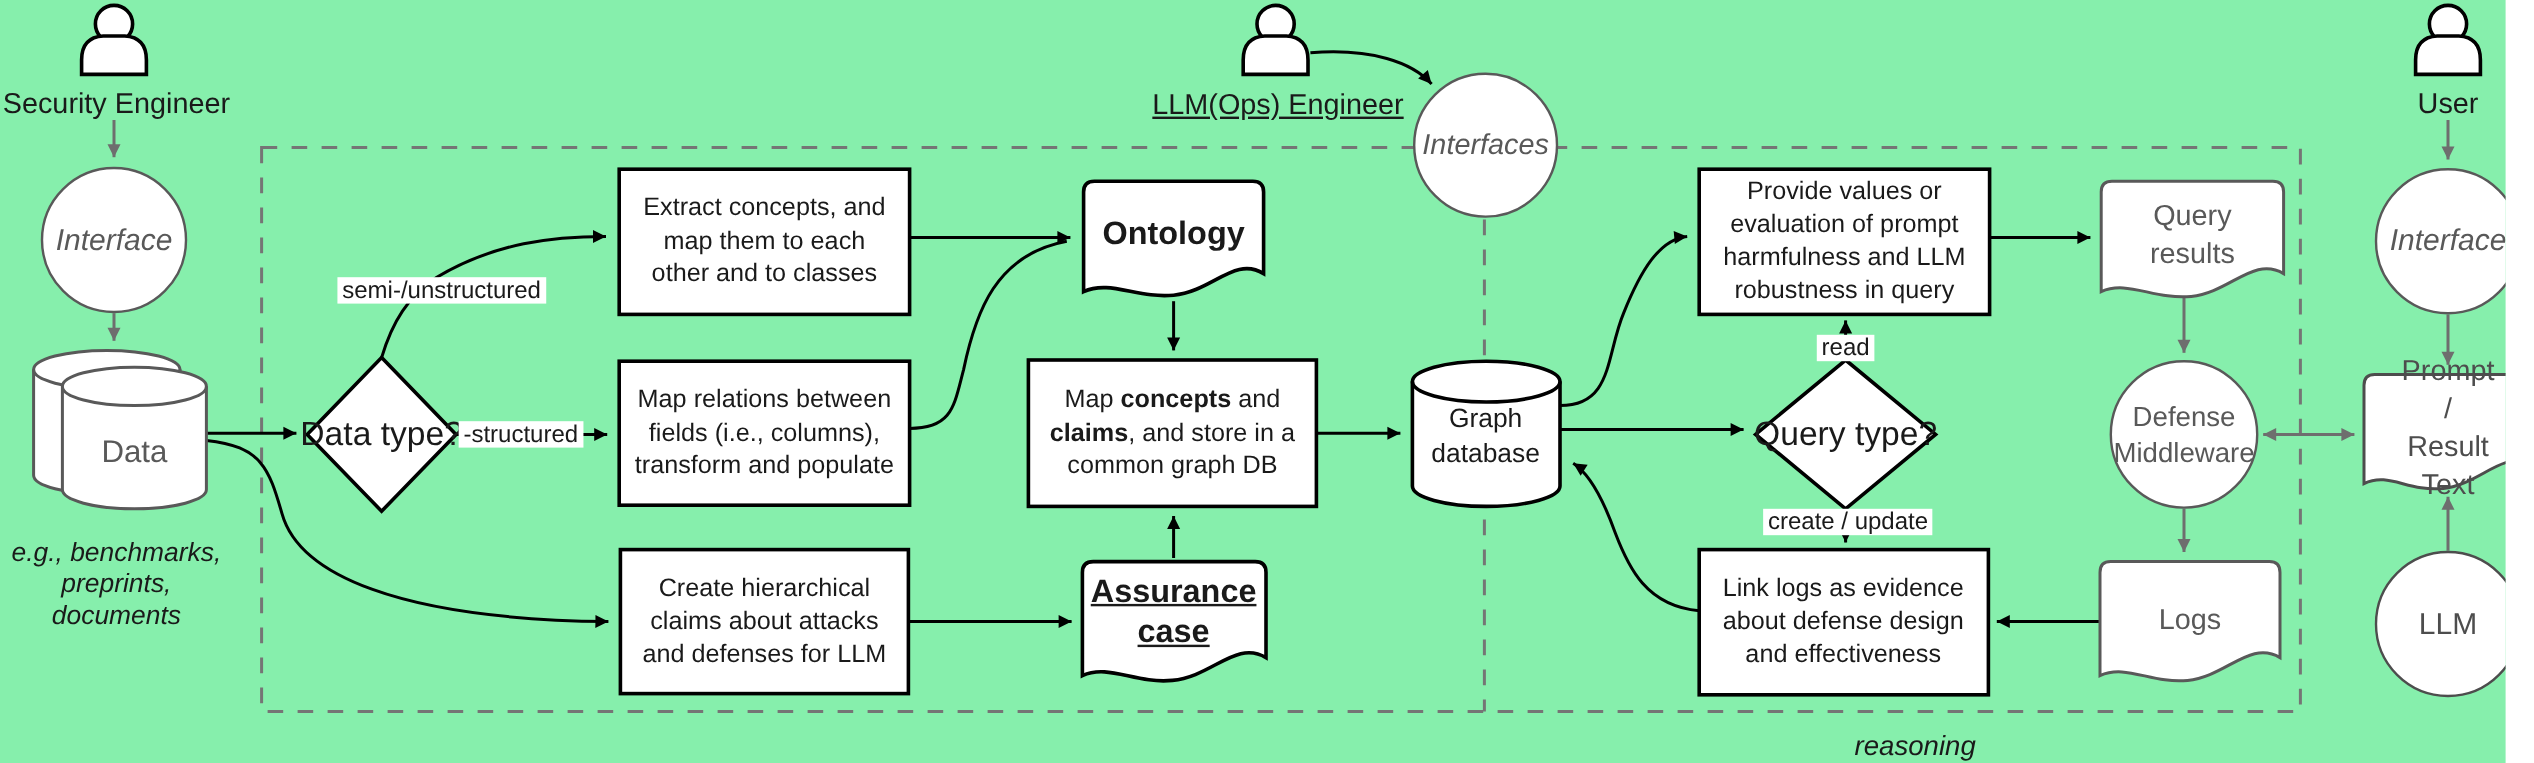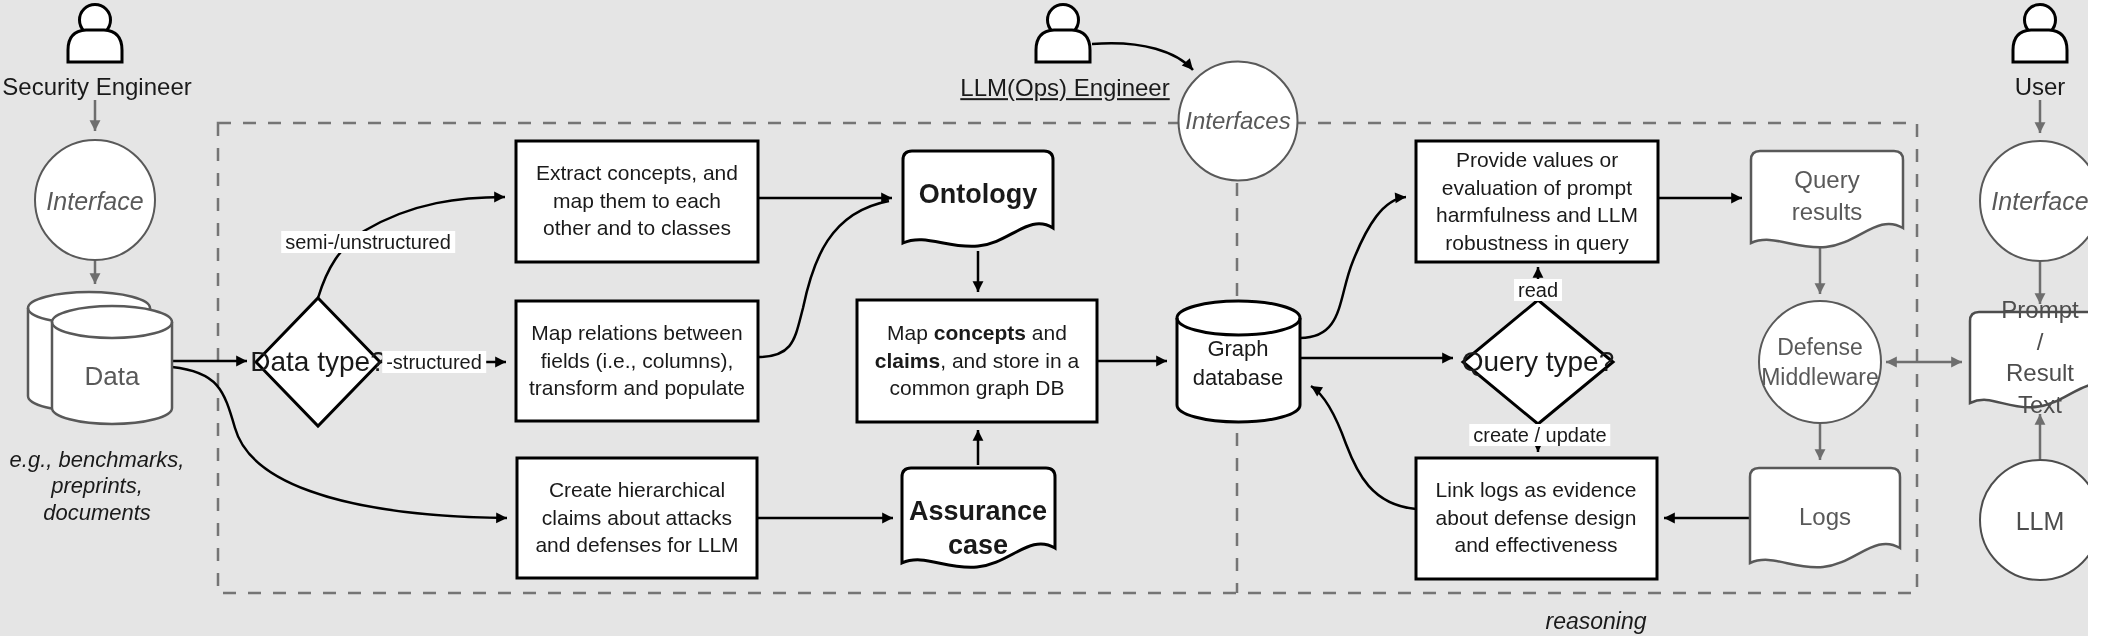--- a/index.html
+++ b/index.html
@@ -1,16 +1,16 @@
 <!DOCTYPE html>
 <html><head>
 <meta charset="utf-8">
 <style>
   html,body{margin:0;padding:0;background:#fff;}
-  #canvas{position:relative;width:2088px;height:636px;background:#e5e5e5;overflow:hidden;
+  #canvas{position:relative;width:2088px;height:636px;background:#86efac;overflow:hidden;
           font-family:"Liberation Sans","DejaVu Sans",sans-serif;}
   #wires{position:absolute;left:0;top:0;}
   .t{position:absolute;transform:translate(-50%,-50%);white-space:pre-line;text-align:center;
      color:#1a1a1a;line-height:1.32;}
   .gray{color:#595959;}
   .dgray{color:#4d4d4d;}
   .it{font-style:italic;}
   .b{font-weight:bold;}
   .bgw{background:#ffffff;padding:0 4px;line-height:1.1;}
   .box-t{font-size:21px;}
@@ -150,21 +150,21 @@
 common graph DB</span></div>
 <div class="t box-t" style="left:1537px;top:201px;width:236px;">Provide values or
 evaluation of prompt
 harmfulness and LLM
 robustness in query</div>
 <div class="t box-t" style="left:1536px;top:518px;width:235px;">Link logs as evidence
 about defense design
 and effectiveness</div>
 
 <div class="t doc-b" style="left:978px;top:195px;">Ontology</div>
-<div class="t doc-b" style="left:978px;top:529px;line-height:1.25;">Assurance
+<div class="t doc-b" style="left:978px;top:510px;line-height:1.25;text-decoration:underline;">Assurance
 case</div>
 <div class="t gray" style="left:1827px;top:196px;font-size:24px;">Query
 results</div>
 <div class="t gray" style="left:1825px;top:517px;font-size:24px;">Logs</div>
 <div class="t dgray" style="left:2040px;top:357px;font-size:24px;">Prompt /
 Result Text</div>
 
 <div class="t" style="left:1238px;top:363px;font-size:22px;">Graph
 database</div>
 <div class="t gray" style="left:1820px;top:362px;font-size:23px;">Defense

